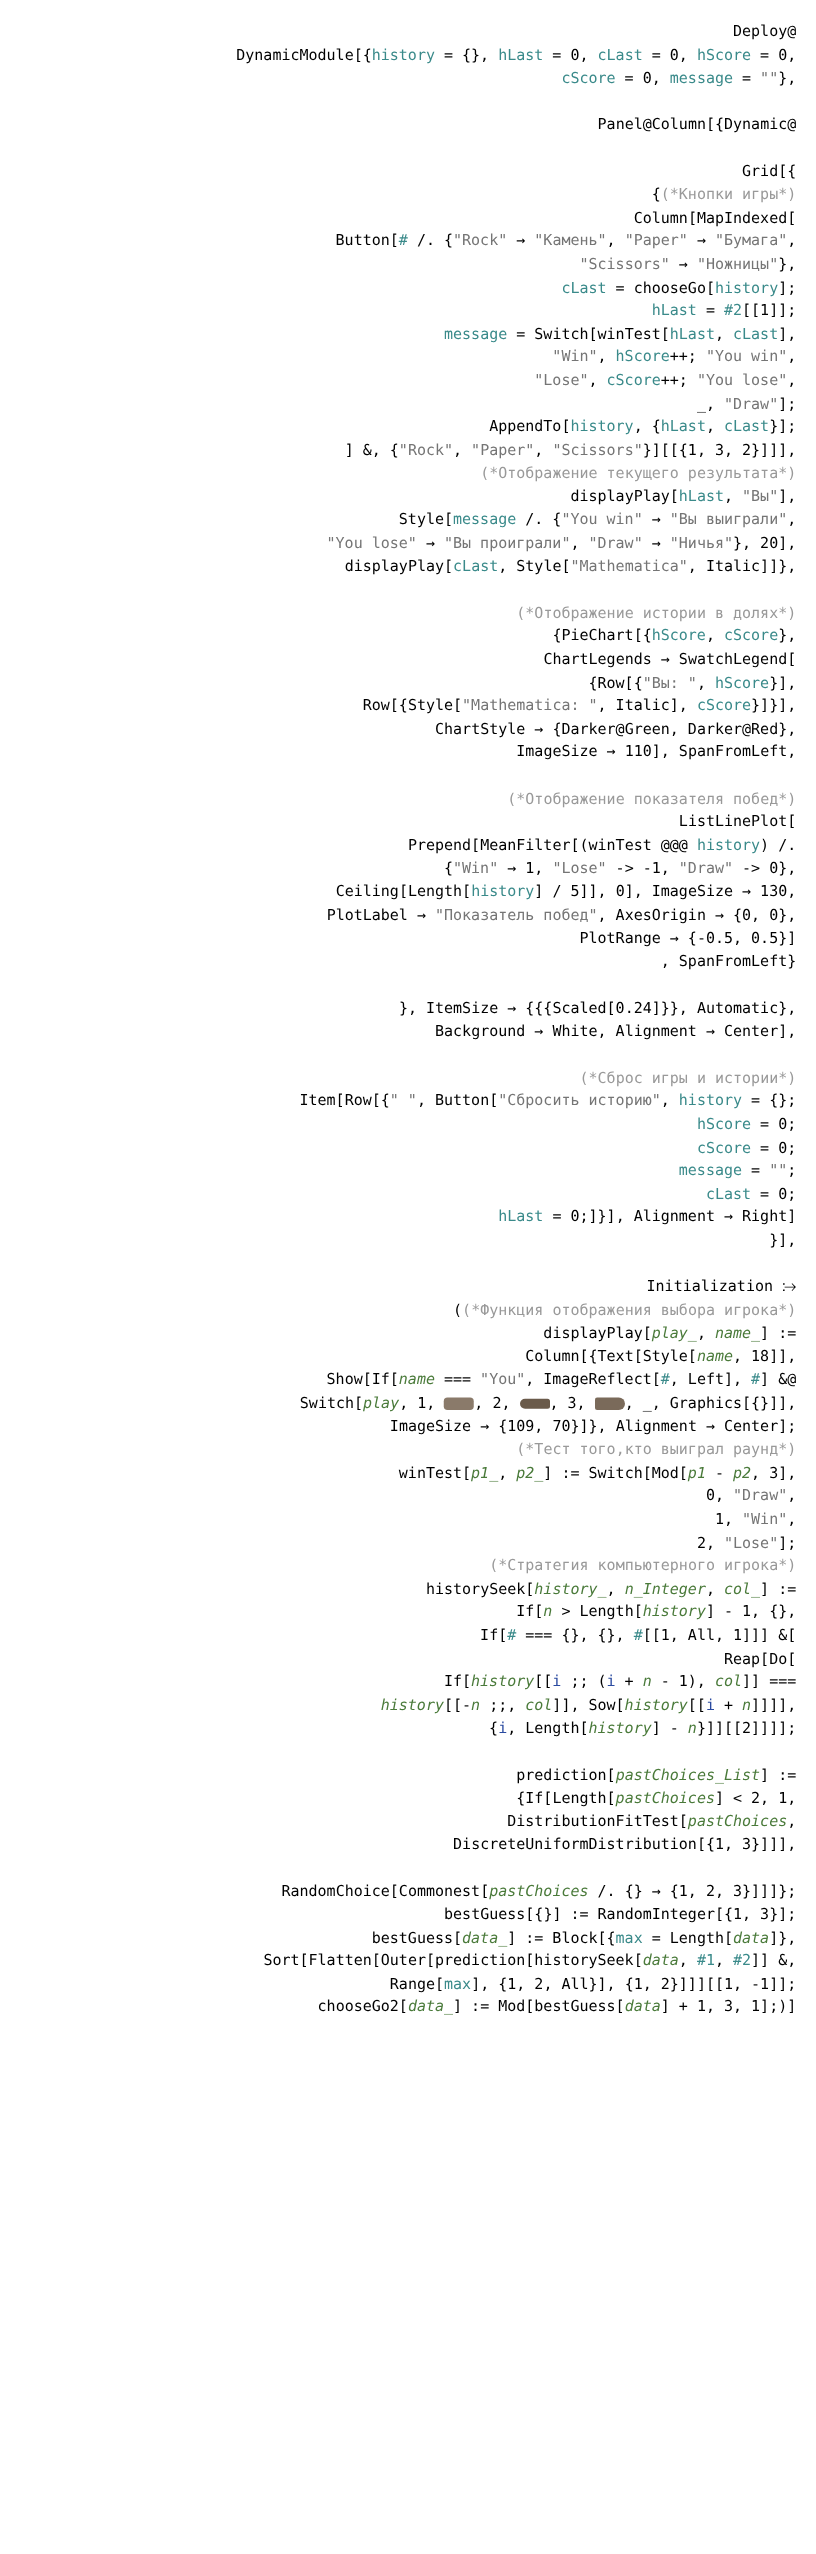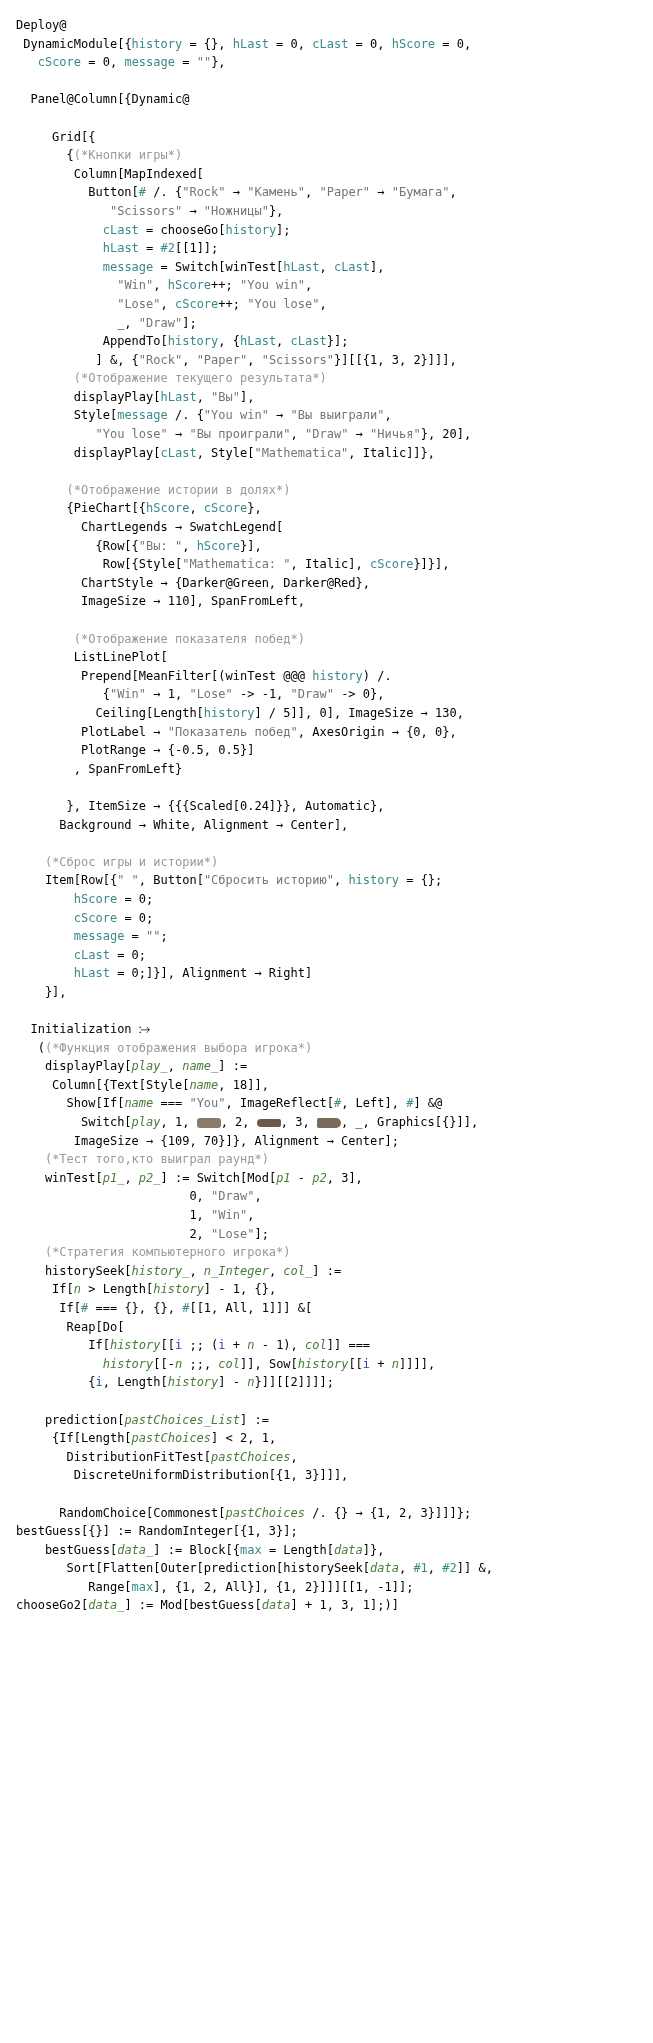--- a/index.html
+++ b/index.html
@@ -5,21 +5,21 @@
   body {
     margin: 0;
     padding: 16px;
     background: #fff;
     font-family: "DejaVu Sans Mono", "Consolas", "Courier New", monospace;
     font-size: 12px;
     line-height: 1.55;
     color: #000;
     width: 621px;
   }
-  .code-block { white-space: pre; }           
+  .code-block { white-space: pre; text-align: right; }           
   .loc   { color: #3a8a8a; }        
   .arg   { color: #4a7a3a; font-style: italic; }
   .str   { color: #757575; }        
   .cmt   { color: #999; }
   .blue  { color: #2a4aa0; }
   .hand  { width:24px; height:10px; background:#8a7a6a; border-radius:3px; display:inline-block; vertical-align:middle; }
   .hand2 { width:24px; height:8px; background:#6a5a4a; border-radius:4px 2px 2px 4px; display:inline-block; vertical-align:middle; }
   .hand3 { width:24px; height:10px; background:#7a6a5a; border-radius:2px 6px 6px 2px; display:inline-block; vertical-align:middle; }
 </style>
 </head>

